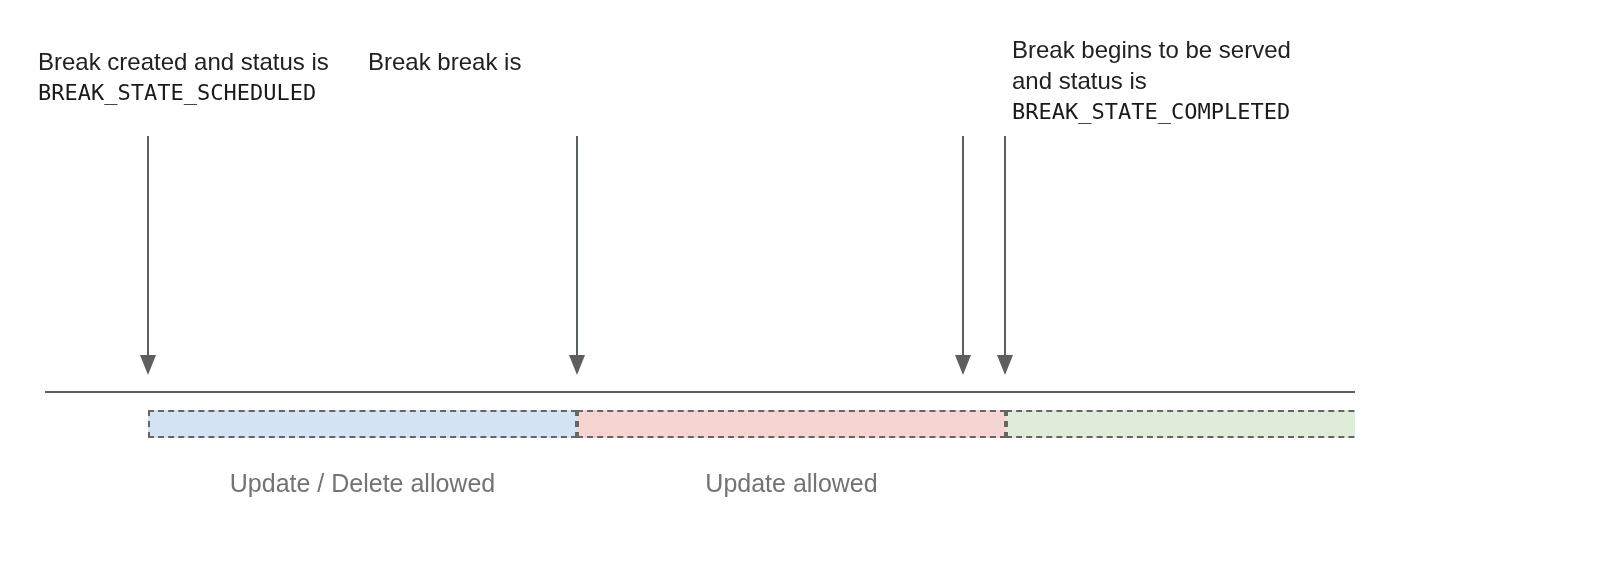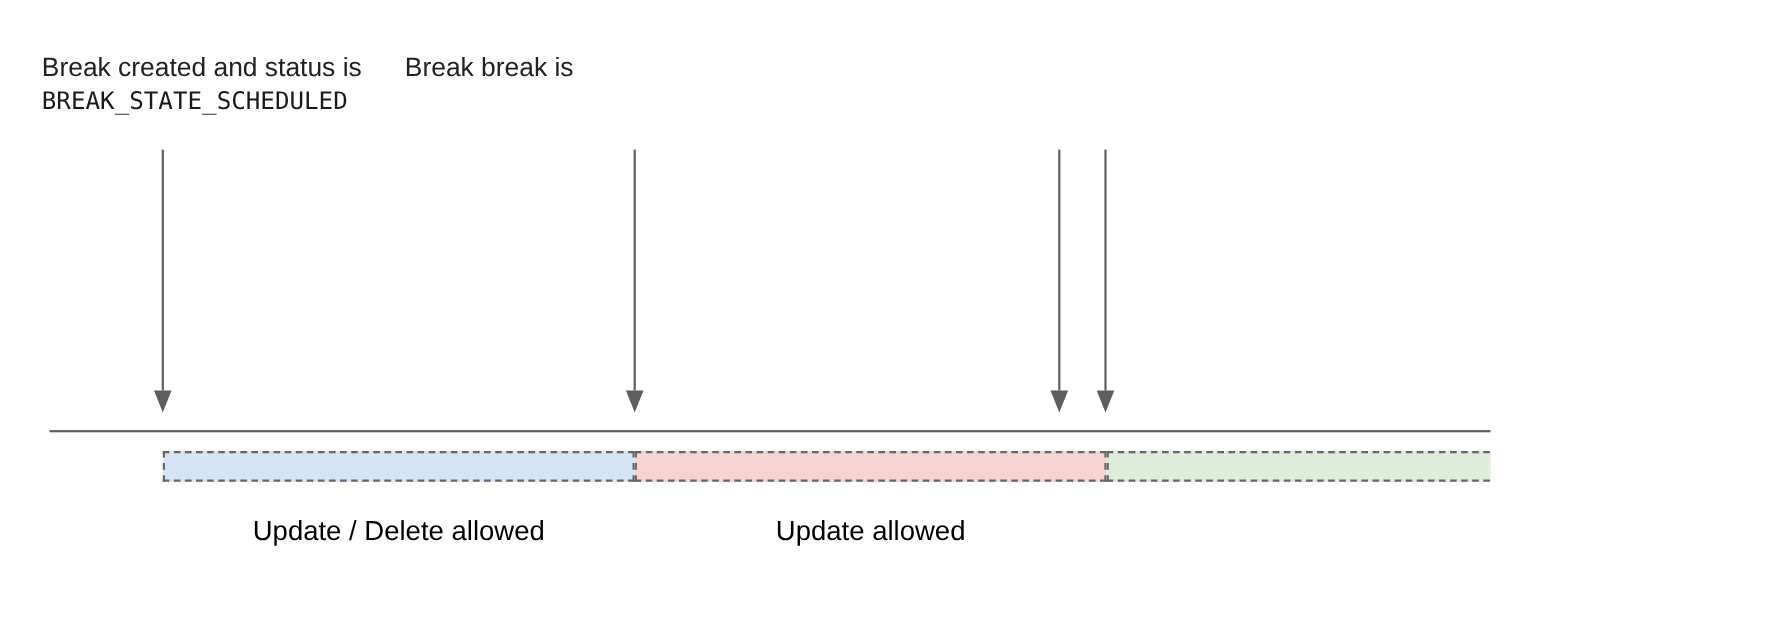--- a/index.html
+++ b/index.html
@@ -95,21 +95,21 @@
   #segment-3 { left: 1006px; }
 
   
   .segment-label {
     position: absolute;
     top: 468px;
     width: 429px;
     text-align: center;
     font-size: 25px;
     line-height: 30px;
-    color: #000000;
+    color: #737373;
     white-space: nowrap;
   }
   #segment-label-1 { left: 148px; }
   #segment-label-2 { left: 577px; }
   #segment-label-3 { left: 1006px; }
 </style>
 </head>
 <body>
 
 <div id="canvas">
@@ -117,20 +117,25 @@
   <div class="annotation" id="annotation-1">
     <span class="sans">Break created and status is</span>
     <span class="mono">BREAK_STATE_SCHEDULED</span>
   </div>
 
   <div class="annotation" id="annotation-2">
     <span class="sans">Break break is</span>
   </div>
 
 
+  <div class="annotation" id="annotation-4">
+    <span class="sans">Break begins to be served</span>
+    <span class="sans">and status is</span>
+    <span class="mono">BREAK_STATE_COMPLETED</span>
+  </div>
 
   <div class="event-arrow" id="arrow-1"></div>
   <div class="event-arrow" id="arrow-2"></div>
   <div class="event-arrow" id="arrow-3"></div>
   <div class="event-arrow" id="arrow-4"></div>
 
   <div class="timeline-line"></div>
   <div class="timeline-head"></div>
   <div class="time-label">time</div>
 

